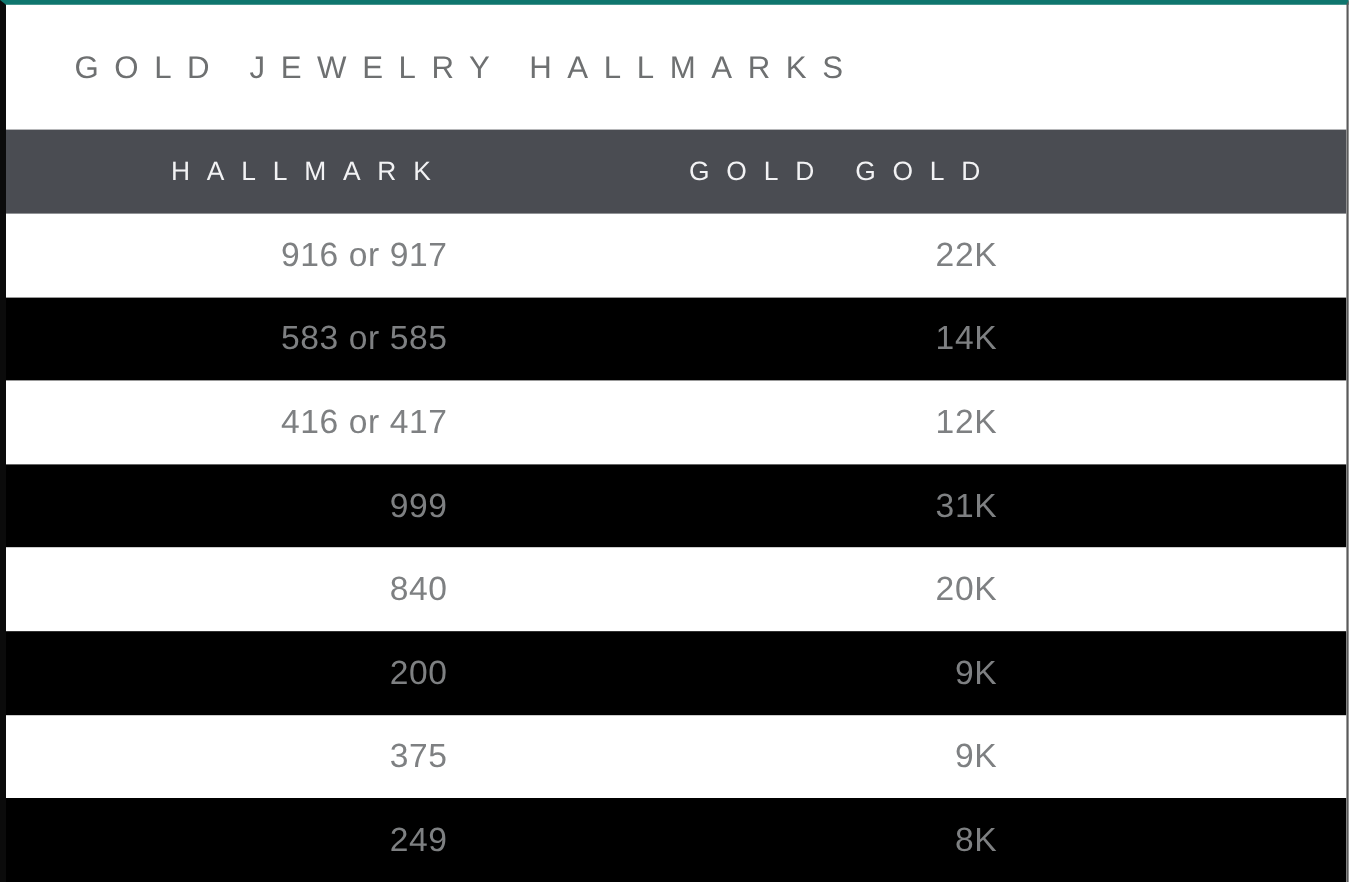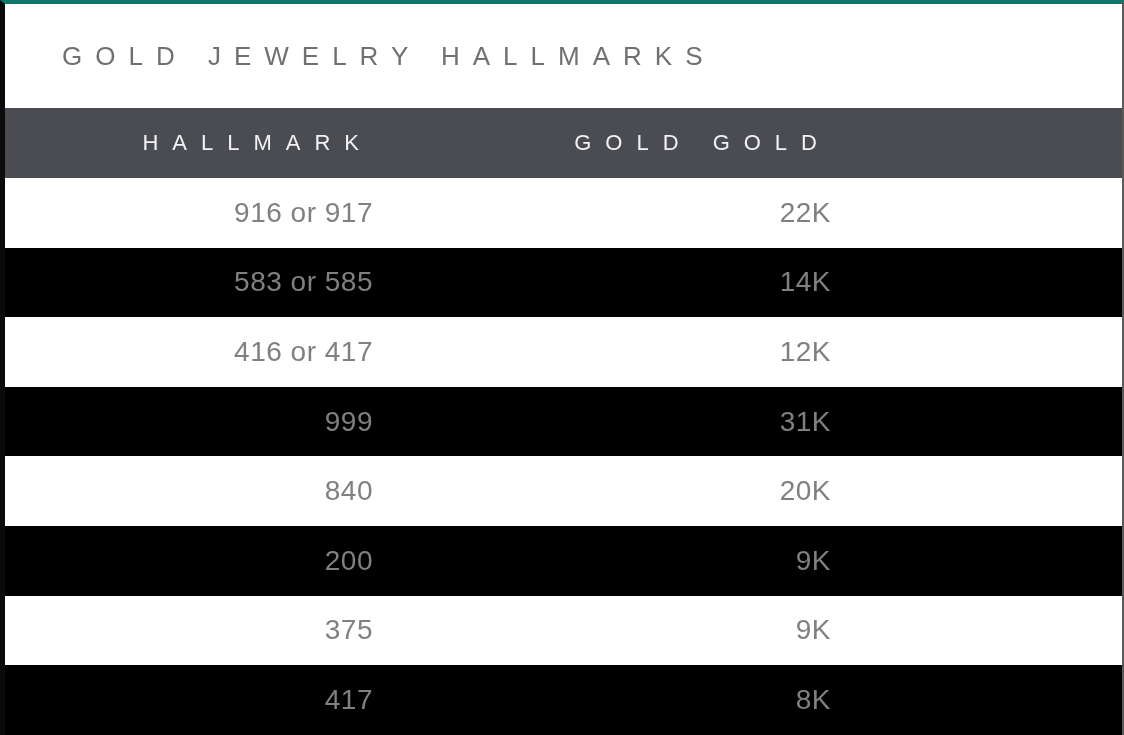--- a/index.html
+++ b/index.html
@@ -115,18 +115,18 @@
     <span></span>
   </div>
 
   <div class="grid-row data-row">
     <span class="cell">375</span>
     <span class="cell">9K</span>
     <span></span>
   </div>
 
   <div class="grid-row data-row alt">
-    <span class="cell">417</span>
+    <span class="cell">249</span>
     <span class="cell">8K</span>
     <span></span>
   </div>
 
 </div>
 
 </body></html>

